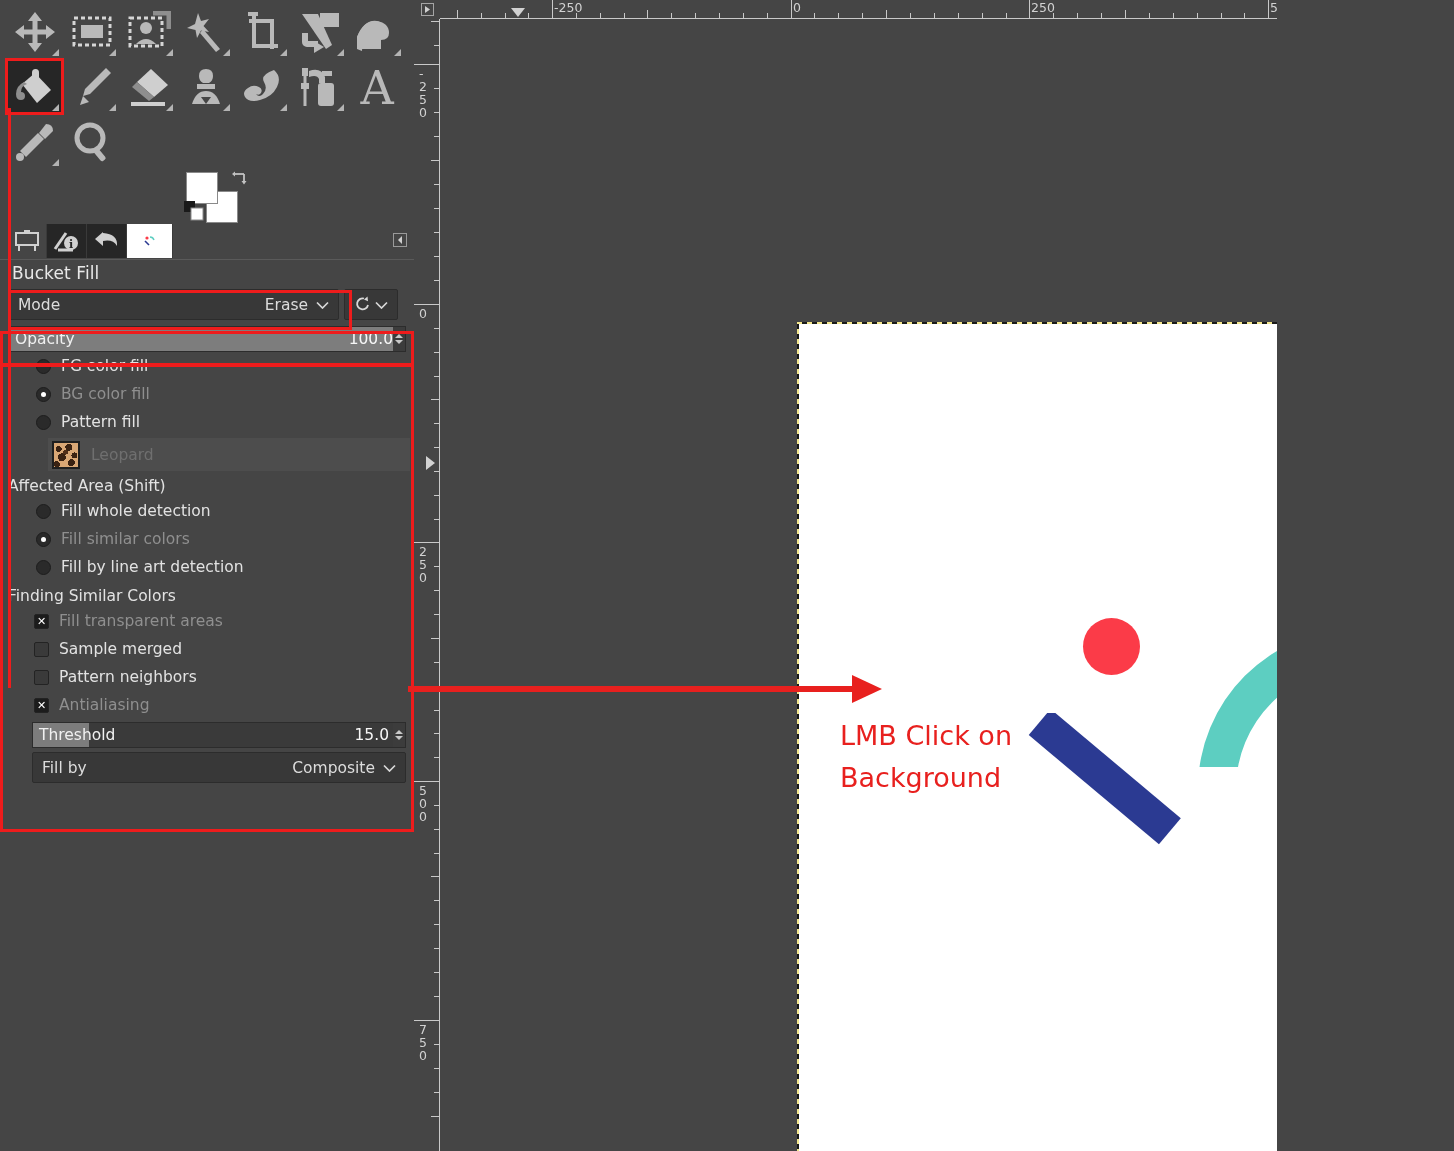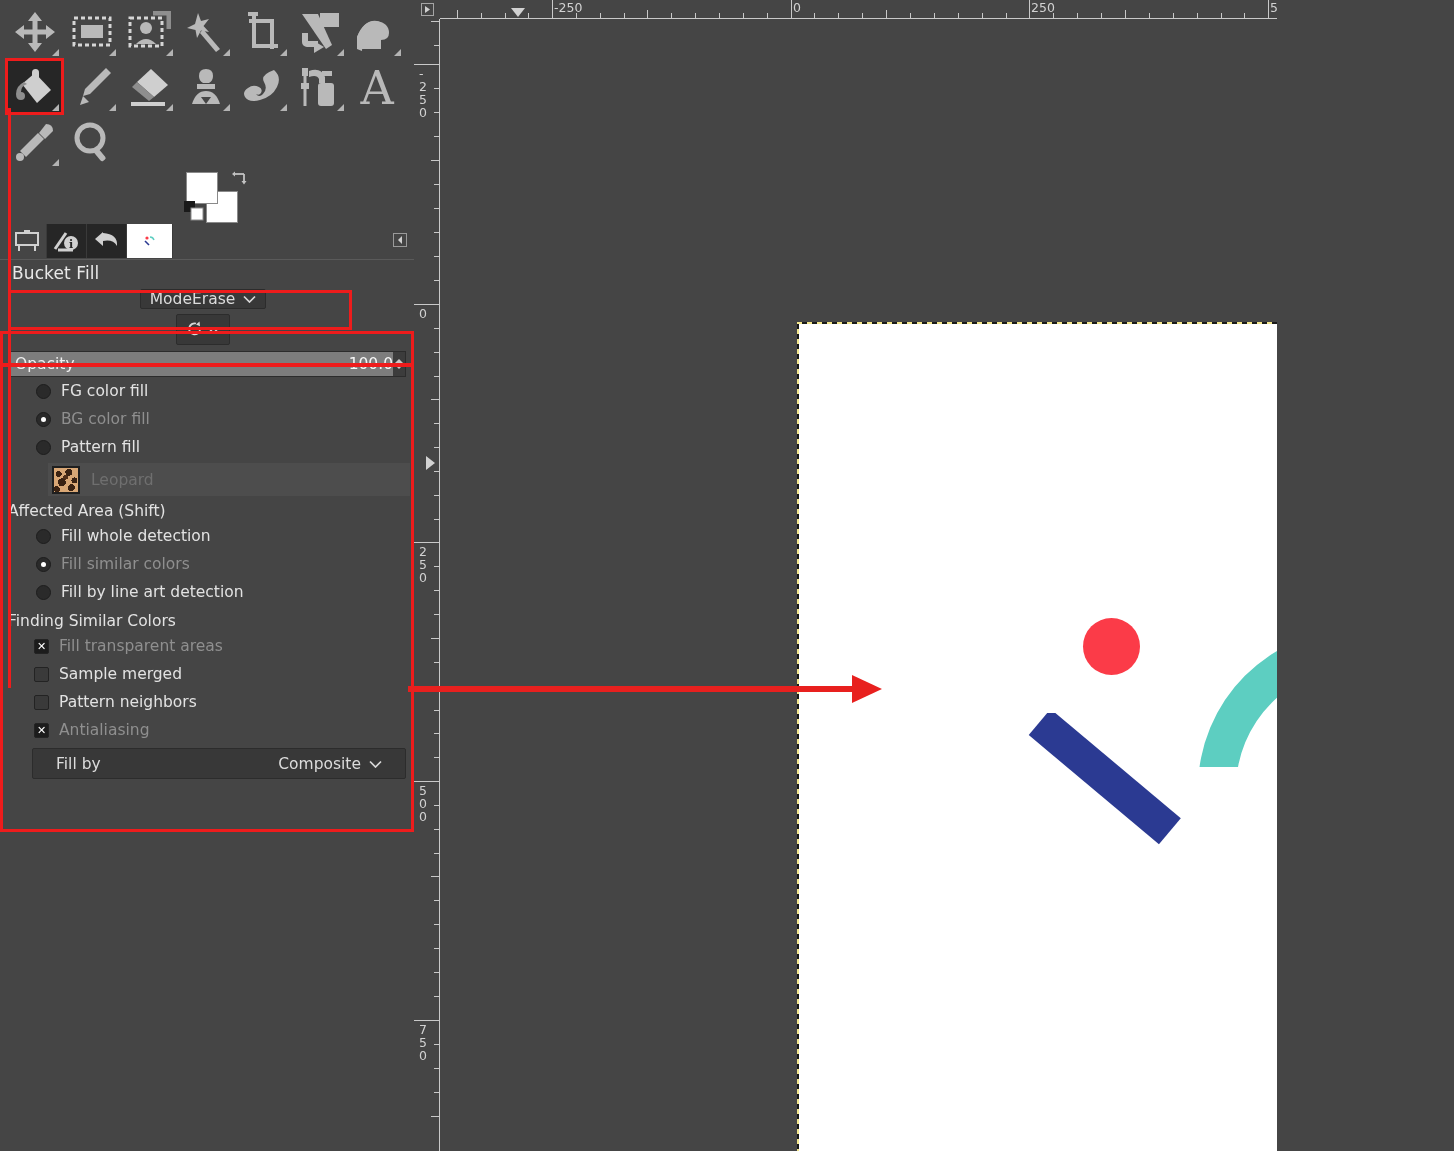--- a/index.html
+++ b/index.html
@@ -83,21 +83,21 @@
   
   #tool-options { position: absolute; left: 0; top: 261px; width: 414px; }
   #to-title {
     font-size: 17px; color: #e8e8e8; padding: 2px 8px 1px 12px;
     letter-spacing: .1px;
   }
 
   
   #mode-row {
     margin: 5px 16px 0 8px;
-    display: flex; align-items: center; gap: 5px; flex-direction: column;
+    display: flex; align-items: center; gap: 5px;
   }
   #mode-combo {
     flex: 1; height: 31px; background: #383838;
     border: 1px solid #2c2c2c; border-radius: 2px;
     display: flex; align-items: center; padding: 0 9px;
     color: #dcdcdc; font-size: 15.5px;
   }
   #mode-combo .lbl { flex: 1; }
   #mode-combo .val { margin-right: 8px; }
   #mode-reset {
@@ -192,21 +192,21 @@
     position: absolute; left: 0; top: 0; bottom: 0; width: 15%;
     background: #7d7d7d;
   }
   #threshold-row .lbl { font-size: 15.5px; color: #f0f0f0; padding-left: 6px; position: relative; }
   #threshold-row .val { margin-left: auto; font-size: 15.5px; color: #f7f7f7; padding-right: 4px; position: relative; }
 
   
   #fillby-row {
     margin: 4px 8px 0 32px; height: 31px;
     background: #383838; border: 1px solid #2c2c2c; border-radius: 2px;
-    display: flex; align-items: center; padding: 0 23px;
+    display: flex; align-items: center; padding: 0 9px;
     color: #dcdcdc; font-size: 15.5px;
   }
   #fillby-row .lbl { flex: 1; }
   #fillby-row .val { margin-right: 8px; }
 
   
   .anno-box {
     position: absolute; border: 3px solid #ee1c1c;
     pointer-events: none; z-index: 30;
   }
@@ -593,20 +593,29 @@
       </div>
       <div class="opt checkrow">
         <span class="chk"></span>
         <span>Pattern neighbors</span>
       </div>
       <div class="opt dim checkrow">
         <span class="chk on">✕</span>
         <span>Antialiasing</span>
       </div>
 
+      <div id="threshold-row">
+        <div id="threshold-fill"></div>
+        <span class="lbl">Threshold</span>
+        <span class="val">15.0</span>
+        <div class="spin">
+          <div class="up"></div>
+          <div class="dn"></div>
+        </div>
+      </div>
 
       <div id="fillby-row">
         <span class="lbl">Fill by</span>
         <span class="val">Composite</span>
         <svg class="chev" viewBox="0 0 13 8">
           <path d="M1 1.5 L6.5 7 L12 1.5" fill="none" stroke="#d8d8d8" stroke-width="1.7"></path>
         </svg>
       </div>
     </div>
   </div>
@@ -773,14 +782,16 @@
 
   <div class="anno-box" style="left:0px; top:331px; width:414px; height:35px;"></div>
 
   <div class="anno-box" style="left:0px; top:364px; width:414px; height:468px;"></div>
 
   <svg id="anno-arrow" width="490" height="40" viewBox="0 0 490 40">
     <path d="M8 21 H455" stroke="#e8201e" stroke-width="6" fill="none"></path>
     <path d="M452 7 L482 21 L452 35 Z" fill="#e8201e"></path>
   </svg>
 
+  <div id="anno-text">LMB Click on
+Background</div>
 
 </div>
 
 </body></html>

